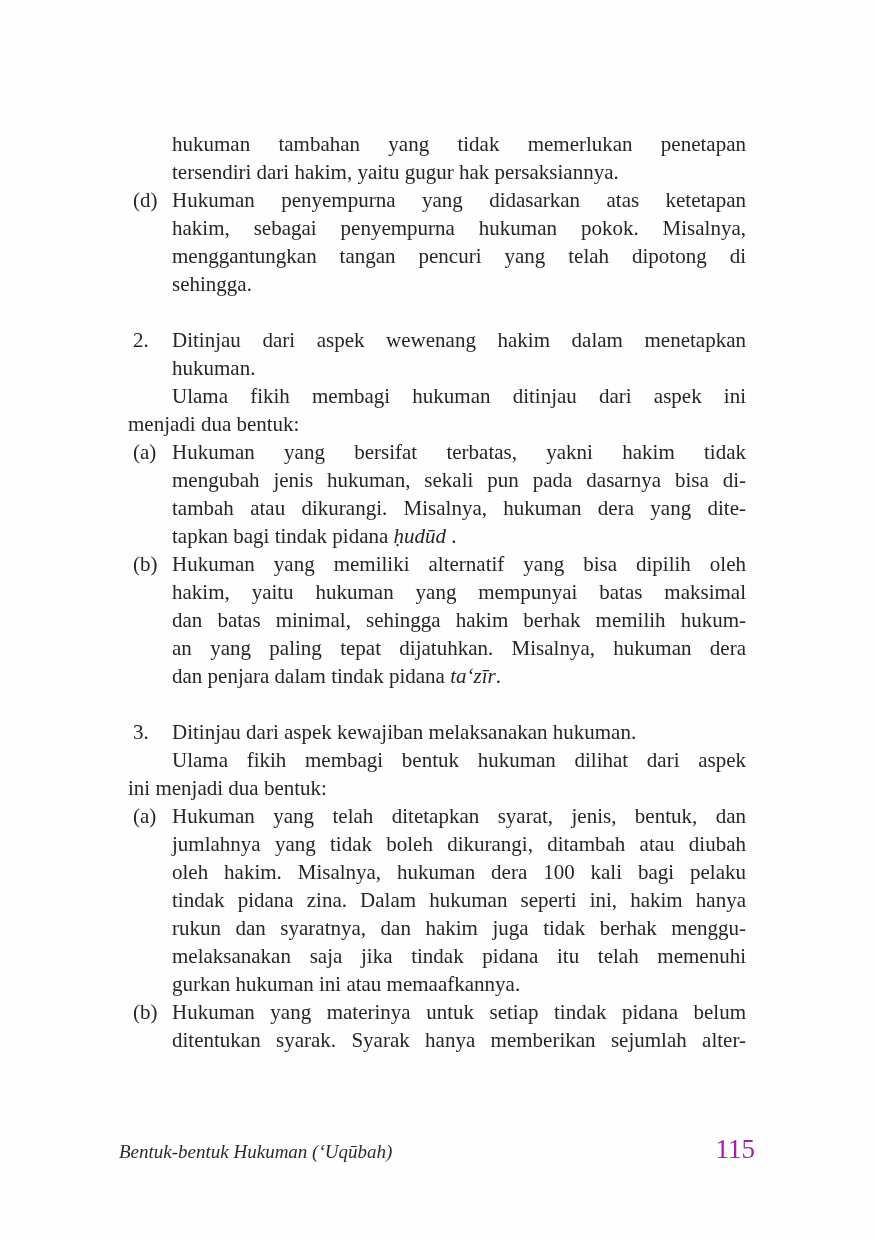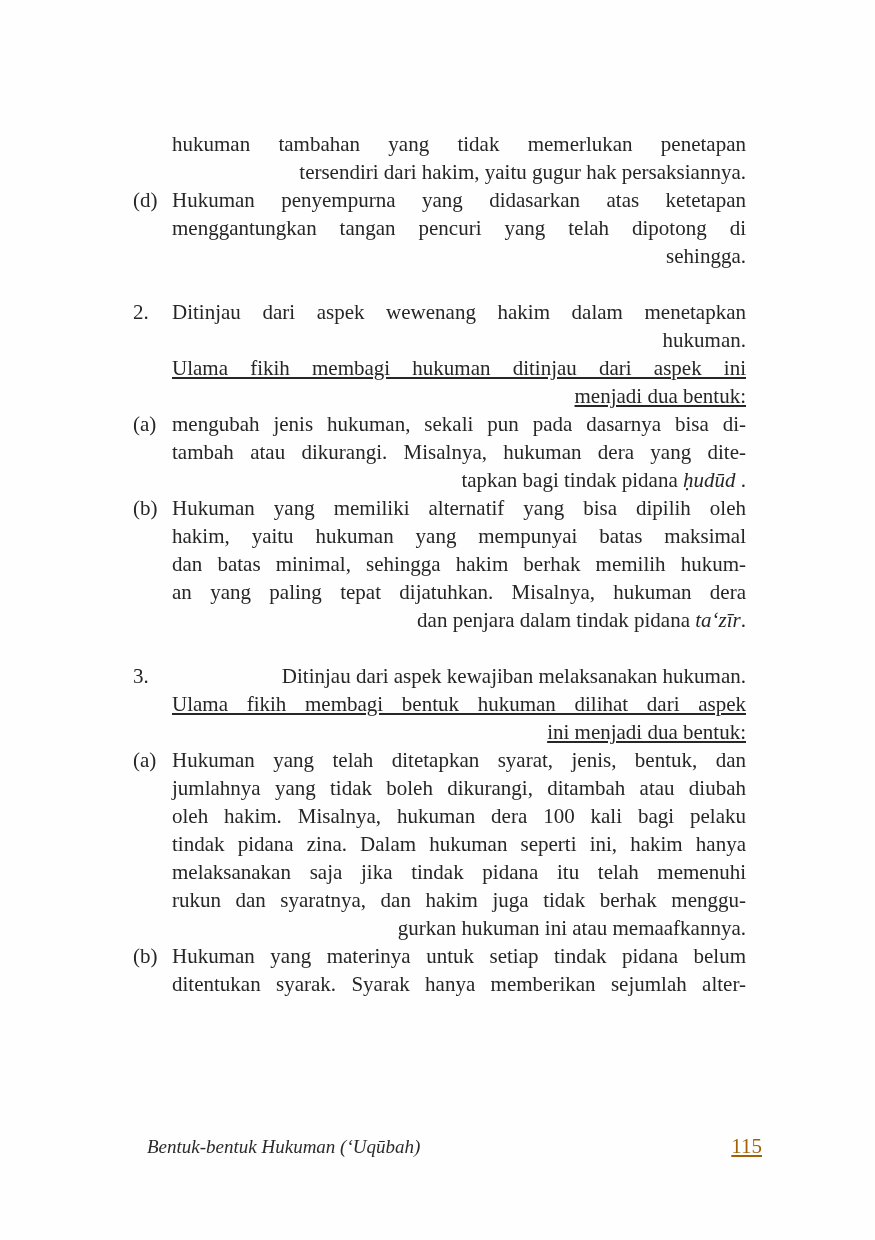--- a/index.html
+++ b/index.html
@@ -27,80 +27,80 @@
   }
   .hang {
     position: relative;
     padding-left: 44px;
   }
   .hang .label {
     position: absolute;
     left: 5px;
     top: 0;
   }
-  .para { padding-left: 0; text-decoration: underline; }
+  .para { padding-left: 0; }
   .para .line.indent { text-indent: 44px; }
   .line {
     white-space: normal;
-    text-align: right;
+    text-align: left;
   }
   .line.just {
     text-align: justify;
     text-align-last: justify;
   }
   .gap { height: 28px; }
   .content i { }
   .footer {
     position: absolute;
     left: 119px;
-    right: 113px;
+    right: 120px;
     top: 1134px;
     display: flex;
     justify-content: space-between;
     align-items: baseline;
-    margin-left: 28px;
   }
   .footer-title {
     font-style: italic;
     font-size: 19px;
     color: #2b2b2b;
   }
   .footer-page {
-    font-size: 21px;
-    color: #a16207;
-    text-decoration: underline;
+    font-size: 27px;
+    color: #a21caf;
   }
 </style>
 </head>
 <body>
 
 <div class="page">
   <div class="content">
       <div class="hang">
         <div class="line just"><span>hukuman tambahan yang tidak memerlukan penetapan</span></div>
         <div class="line"><span>tersendiri dari hakim, yaitu gugur hak persaksiannya.</span></div>
       </div>
       <div class="hang">
         <span class="label">(d)</span>
         <div class="line just"><span>Hukuman penyempurna yang didasarkan atas ketetapan</span></div>
+        <div class="line just"><span>hakim, sebagai penyempurna hukuman pokok. Misalnya,</span></div>
         <div class="line just"><span>menggantungkan tangan pencuri yang telah dipotong di</span></div>
         <div class="line"><span>sehingga.</span></div>
       </div>
       <div class="gap"></div>
       <div class="hang">
         <span class="label">2.</span>
         <div class="line just"><span>Ditinjau dari aspek wewenang hakim dalam menetapkan</span></div>
         <div class="line"><span>hukuman.</span></div>
       </div>
       <div class="para">
         <div class="line just indent"><span>Ulama fikih membagi hukuman ditinjau dari aspek ini</span></div>
         <div class="line"><span>menjadi dua bentuk:</span></div>
       </div>
       <div class="hang">
         <span class="label">(a)</span>
+        <div class="line just"><span>Hukuman yang bersifat terbatas, yakni hakim tidak</span></div>
         <div class="line just"><span>mengubah jenis hukuman, sekali pun pada dasarnya bisa di-</span></div>
         <div class="line just"><span>tambah atau dikurangi. Misalnya, hukuman dera yang dite-</span></div>
         <div class="line"><span>tapkan bagi tindak pidana </span><i>ḥudūd</i><span> .</span></div>
       </div>
       <div class="hang">
         <span class="label">(b)</span>
         <div class="line just"><span>Hukuman yang memiliki alternatif yang bisa dipilih oleh</span></div>
         <div class="line just"><span>hakim, yaitu hukuman yang mempunyai batas maksimal</span></div>
         <div class="line just"><span>dan batas minimal, sehingga hakim berhak memilih hukum-</span></div>
         <div class="line just"><span>an yang paling tepat dijatuhkan. Misalnya, hukuman dera</span></div>
@@ -114,22 +114,22 @@
       <div class="para">
         <div class="line just indent"><span>Ulama fikih membagi bentuk hukuman dilihat dari aspek</span></div>
         <div class="line"><span>ini menjadi dua bentuk:</span></div>
       </div>
       <div class="hang">
         <span class="label">(a)</span>
         <div class="line just"><span>Hukuman yang telah ditetapkan syarat, jenis, bentuk, dan</span></div>
         <div class="line just"><span>jumlahnya yang tidak boleh dikurangi, ditambah atau diubah</span></div>
         <div class="line just"><span>oleh hakim. Misalnya, hukuman dera 100 kali bagi pelaku</span></div>
         <div class="line just"><span>tindak pidana zina. Dalam hukuman seperti ini, hakim hanya</span></div>
+        <div class="line just"><span>rukun dan syaratnya, dan hakim juga tidak berhak menggu-</span></div>
         <div class="line just"><span>melaksanakan saja jika tindak pidana itu telah memenuhi</span></div>
-        <div class="line just"><span>rukun dan syaratnya, dan hakim juga tidak berhak menggu-</span></div>
         <div class="line"><span>gurkan hukuman ini atau memaafkannya.</span></div>
       </div>
       <div class="hang">
         <span class="label">(b)</span>
         <div class="line just"><span>Hukuman yang materinya untuk setiap tindak pidana belum</span></div>
         <div class="line just"><span>ditentukan syarak. Syarak hanya memberikan sejumlah alter-</span></div>
       </div>
     </div>
   <div class="footer">
     <span class="footer-title">Bentuk-bentuk Hukuman (‘Uqūbah)</span>

